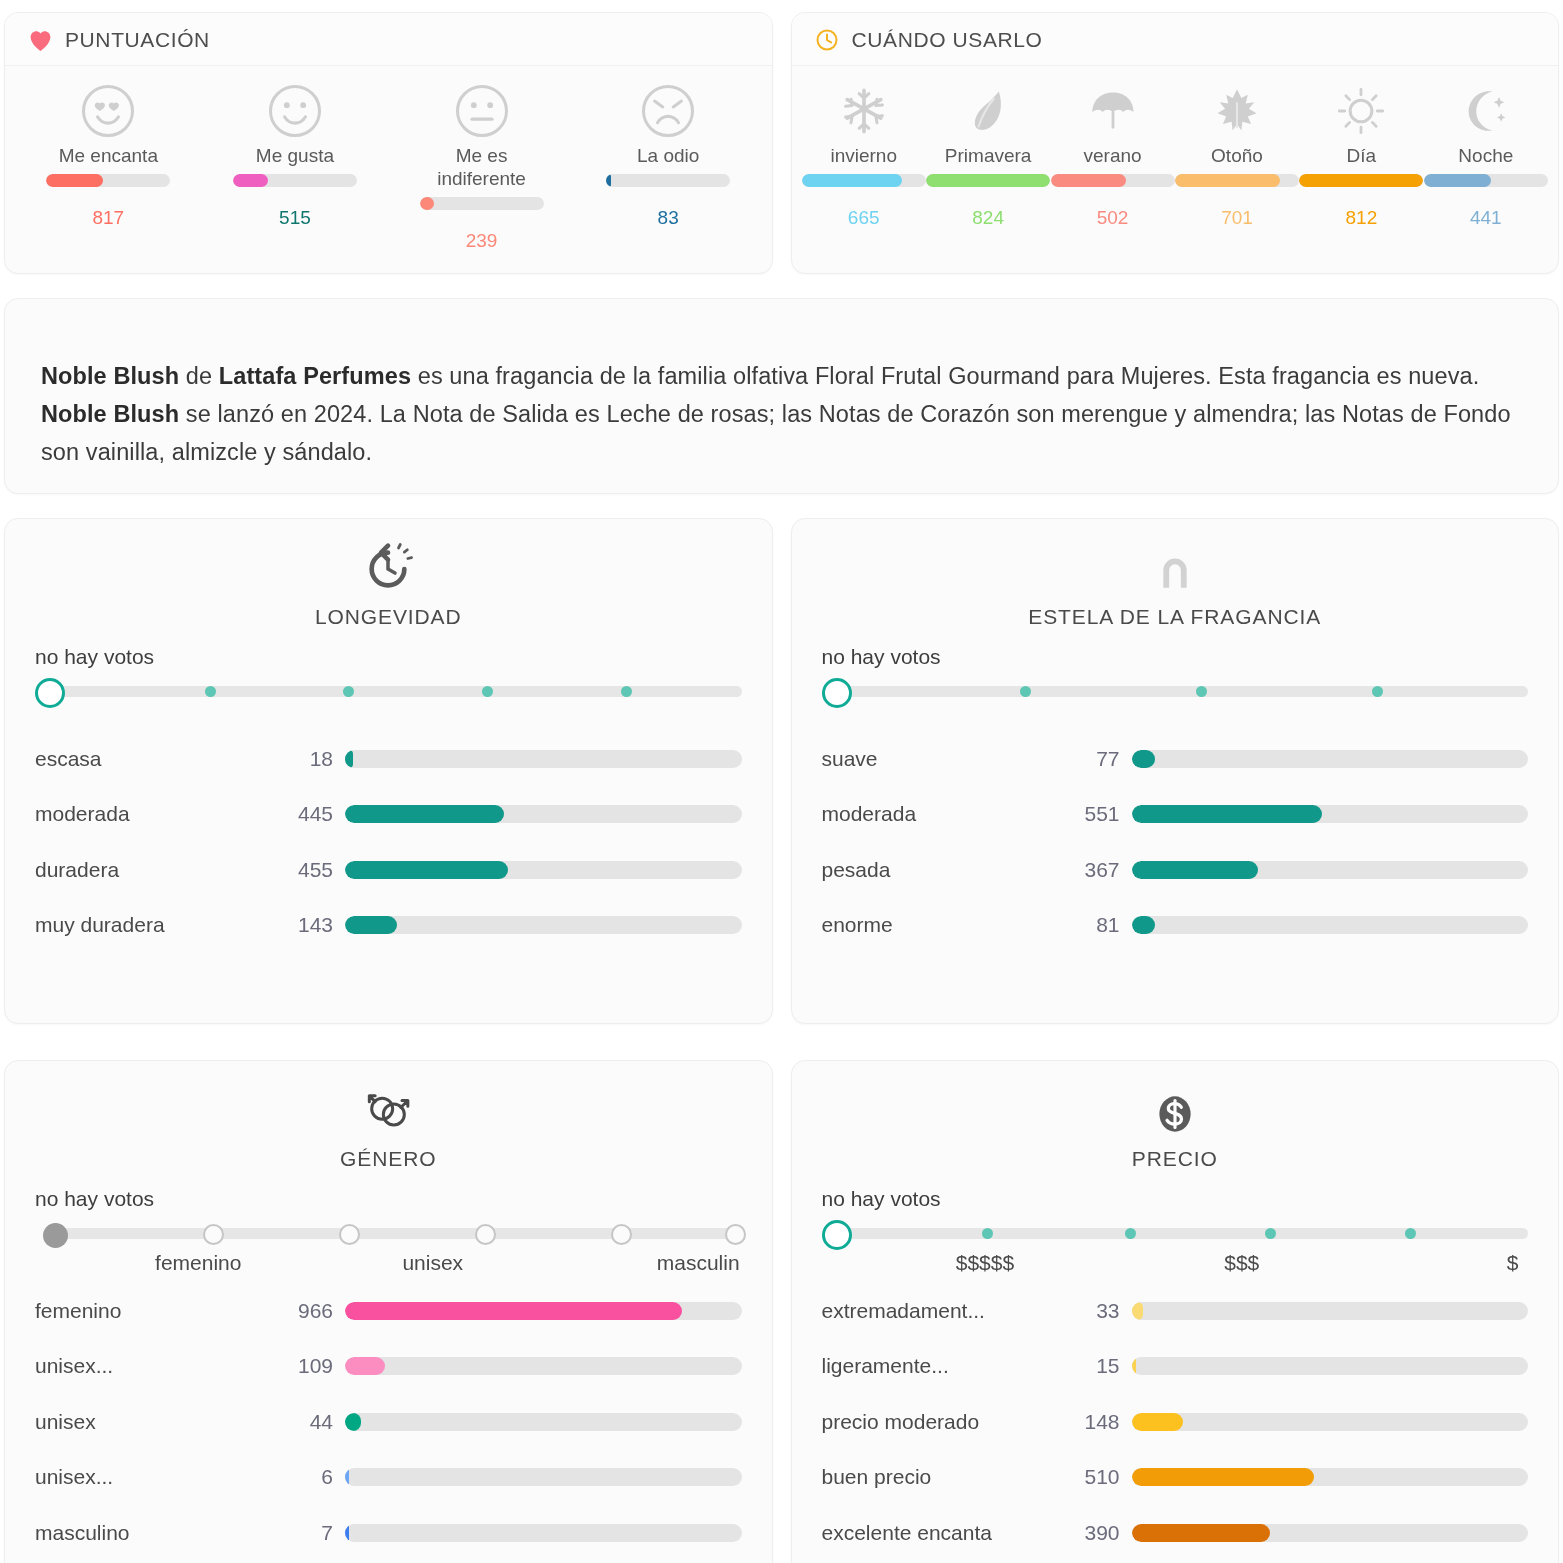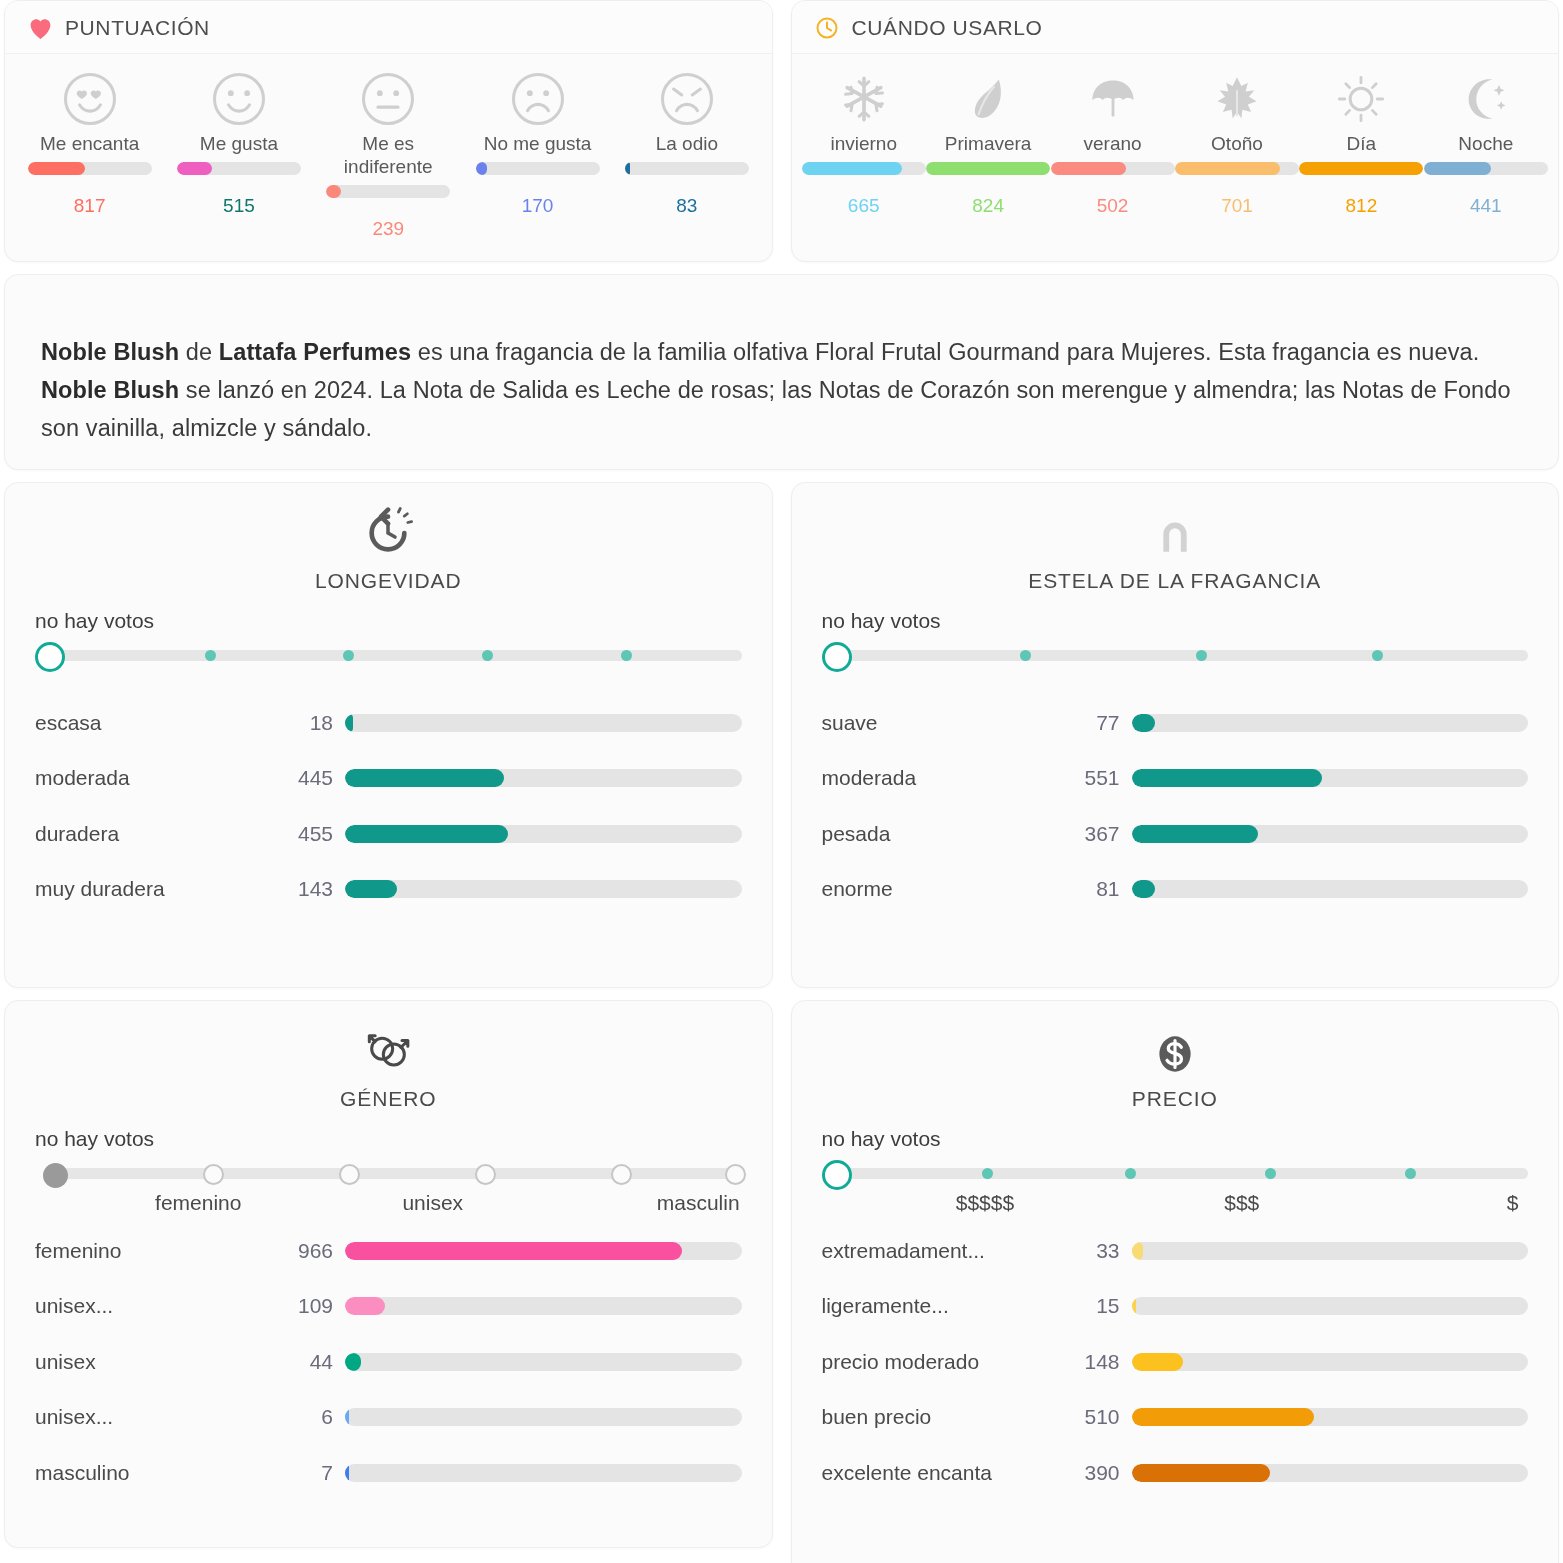--- a/index.html
+++ b/index.html
@@ -5,21 +5,21 @@
   * { box-sizing: border-box; }
   html, body {
     margin: 0; padding: 0;
     width: 1563px; height: 1563px;
     background: #ffffff;
     font-family: "Liberation Sans", sans-serif;
     -webkit-font-smoothing: antialiased;
   }
   .page { width: 1563px; height: 1563px; position: relative; }
 
-  .row { display: flex; gap: 18px; padding: 0 4px; }
+  .row { display: flex; gap: 18px; padding: 12px 4px; }
   .card {
     background: #fbfbfb;
     border: 1px solid #eeeeee;
     border-radius: 14px;
     box-shadow: 0 1px 2px rgba(0,0,0,0.03);
     overflow: hidden;
   }
 
   
   .card-top { width: 772px; height: 262px; display: flex; flex-direction: column; }
@@ -169,35 +169,20 @@
                 <path d="M15.5 31h17" fill="none" stroke="#cfcfcf" stroke-width="2.8" stroke-linecap="round"></path>
               </svg>
           </span>
           <span class="tlabel">Me es indiferente</span>
           <span class="tbar">
               <i style="width:12%;background:#fb8878"></i>
             </span>
           <span class="tval" style="color:#fb8878">239</span>
         </div>
 
-        <div class="tile">
-          <span class="glyph">
-            <svg width="56" height="56" viewBox="0 0 48 48">
-                <circle cx="24" cy="24" r="21" fill="none" stroke="#cfcfcf" stroke-width="2.6"></circle>
-                <circle cx="17" cy="19" r="2.5" fill="#cfcfcf"></circle>
-                <circle cx="31" cy="19" r="2.5" fill="#cfcfcf"></circle>
-                <path d="M15 34c2-3.6 6-5.4 9-5.4s7 1.8 9 5.4" fill="none" stroke="#cfcfcf" stroke-width="2.6" stroke-linecap="round"></path>
-              </svg>
-          </span>
-          <span class="tlabel">No me gusta</span>
-          <span class="tbar">
-              <i style="width:9%;background:#6b82ec"></i>
-            </span>
-          <span class="tval" style="color:#6b82ec">170</span>
-        </div>
 
         <div class="tile">
           <span class="glyph">
             <svg width="56" height="56" viewBox="0 0 48 48">
                 <circle cx="24" cy="24" r="21" fill="none" stroke="#cfcfcf" stroke-width="2.6"></circle>
                 <path d="M12.5 15.5l7 5M35.5 15.5l-7 5" fill="none" stroke="#cfcfcf" stroke-width="2.6" stroke-linecap="round"></path>
                 <path d="M15 34c2-3.6 6-5.4 9-5.4s7 1.8 9 5.4" fill="none" stroke="#cfcfcf" stroke-width="2.6" stroke-linecap="round"></path>
               </svg>
           </span>
           <span class="tlabel">La odio</span>

